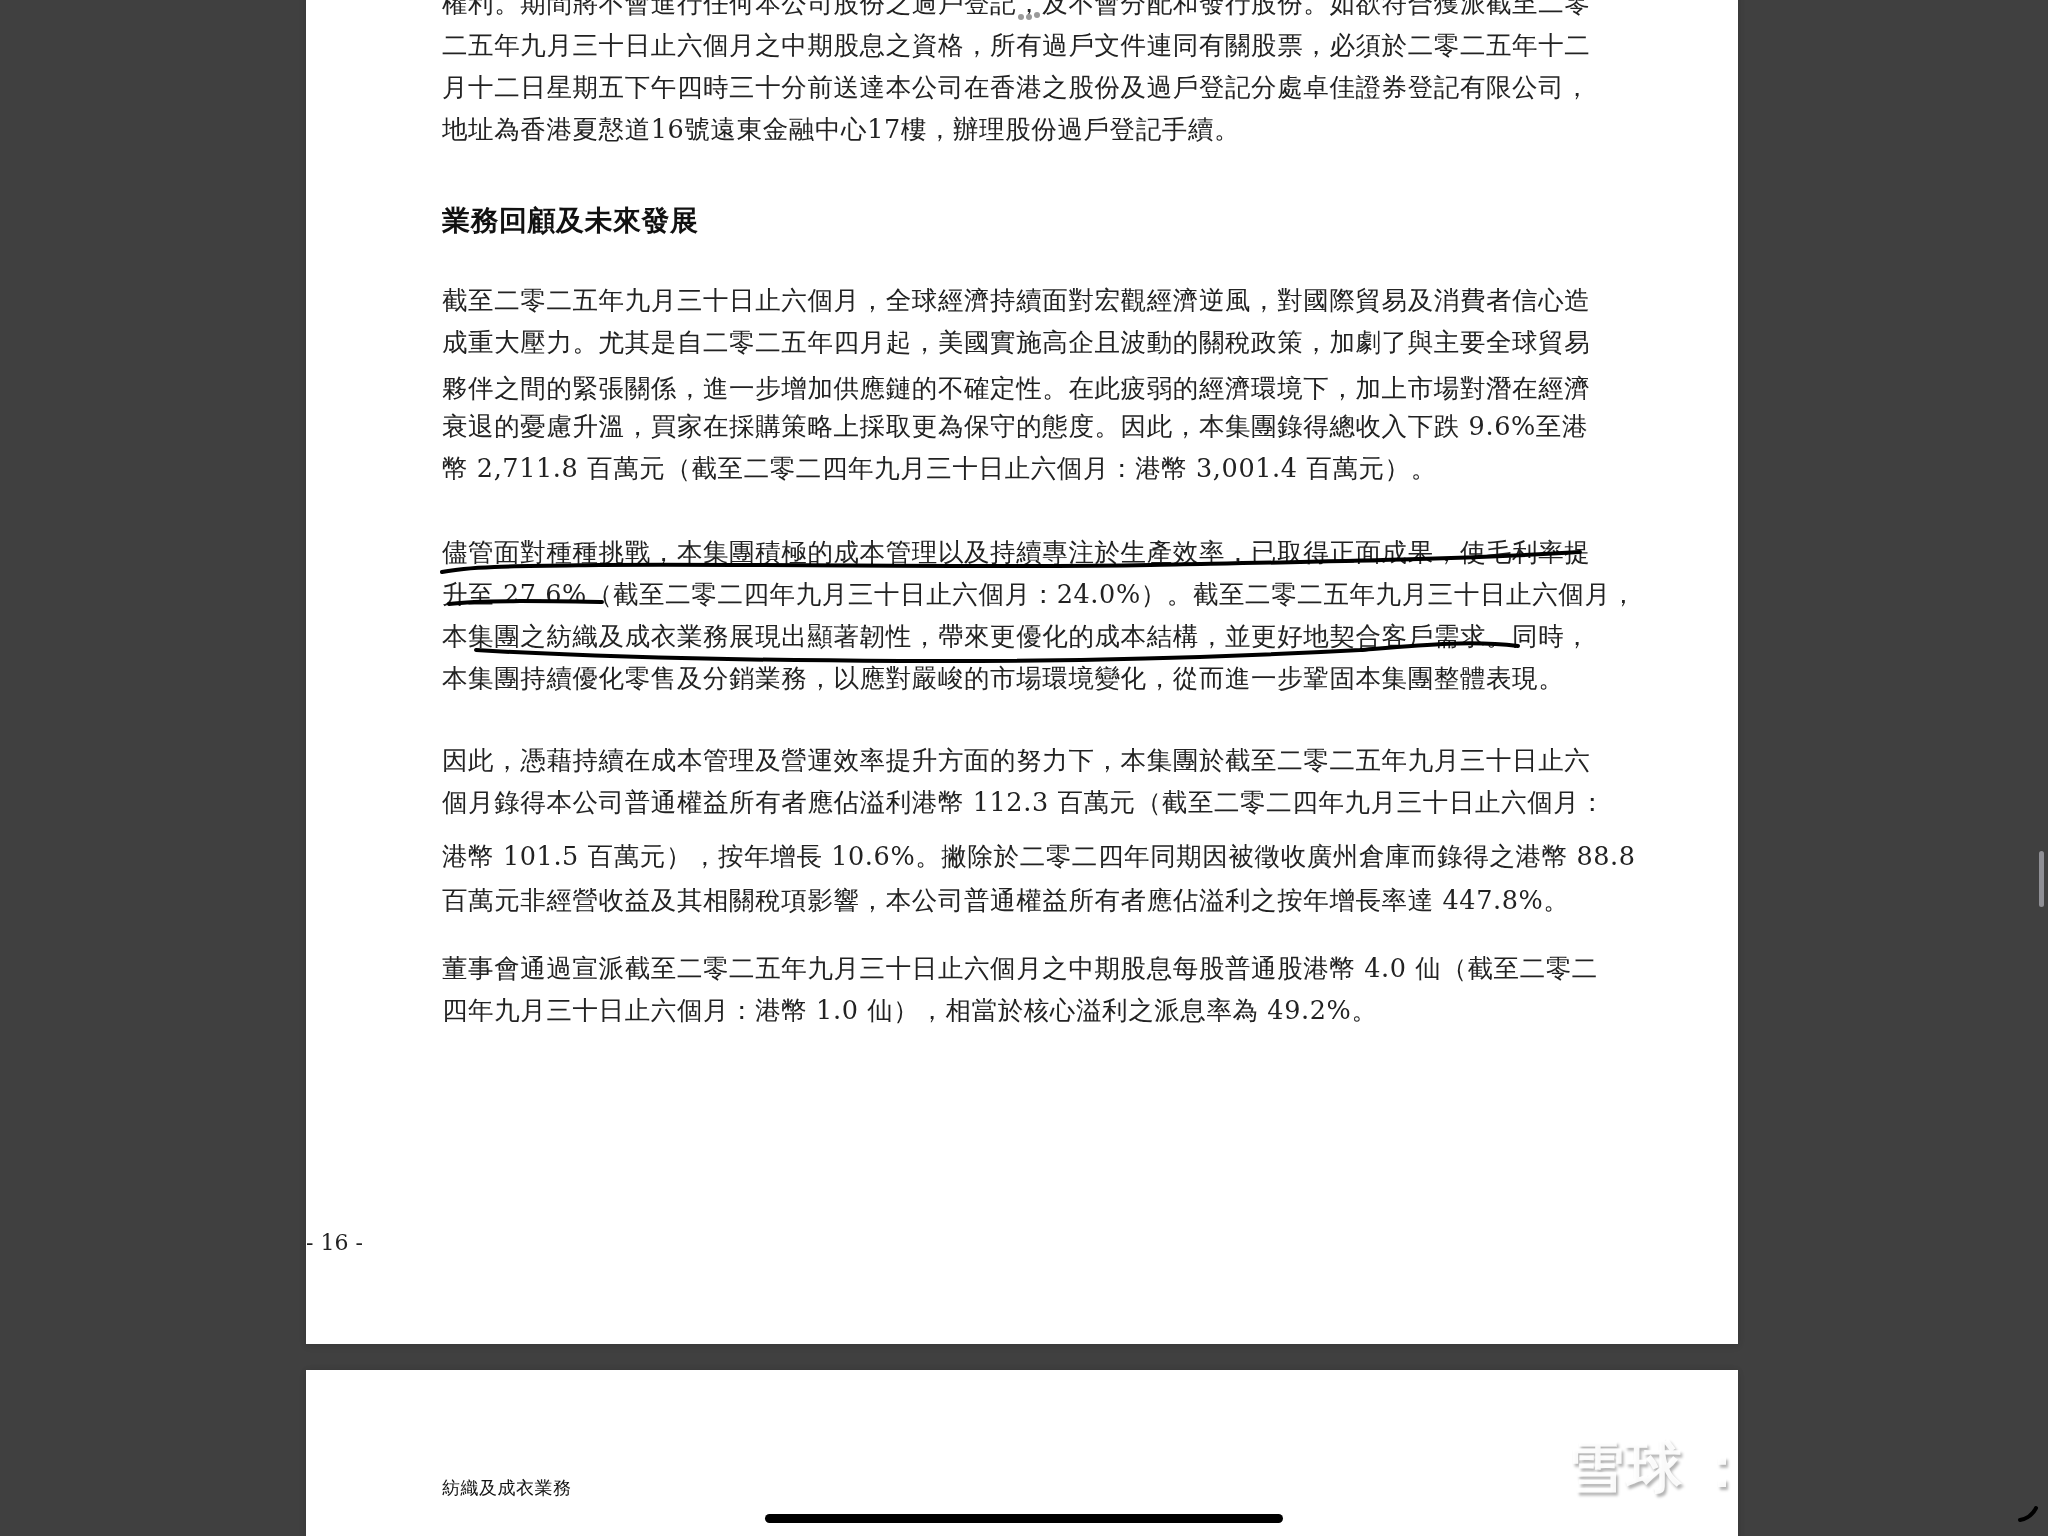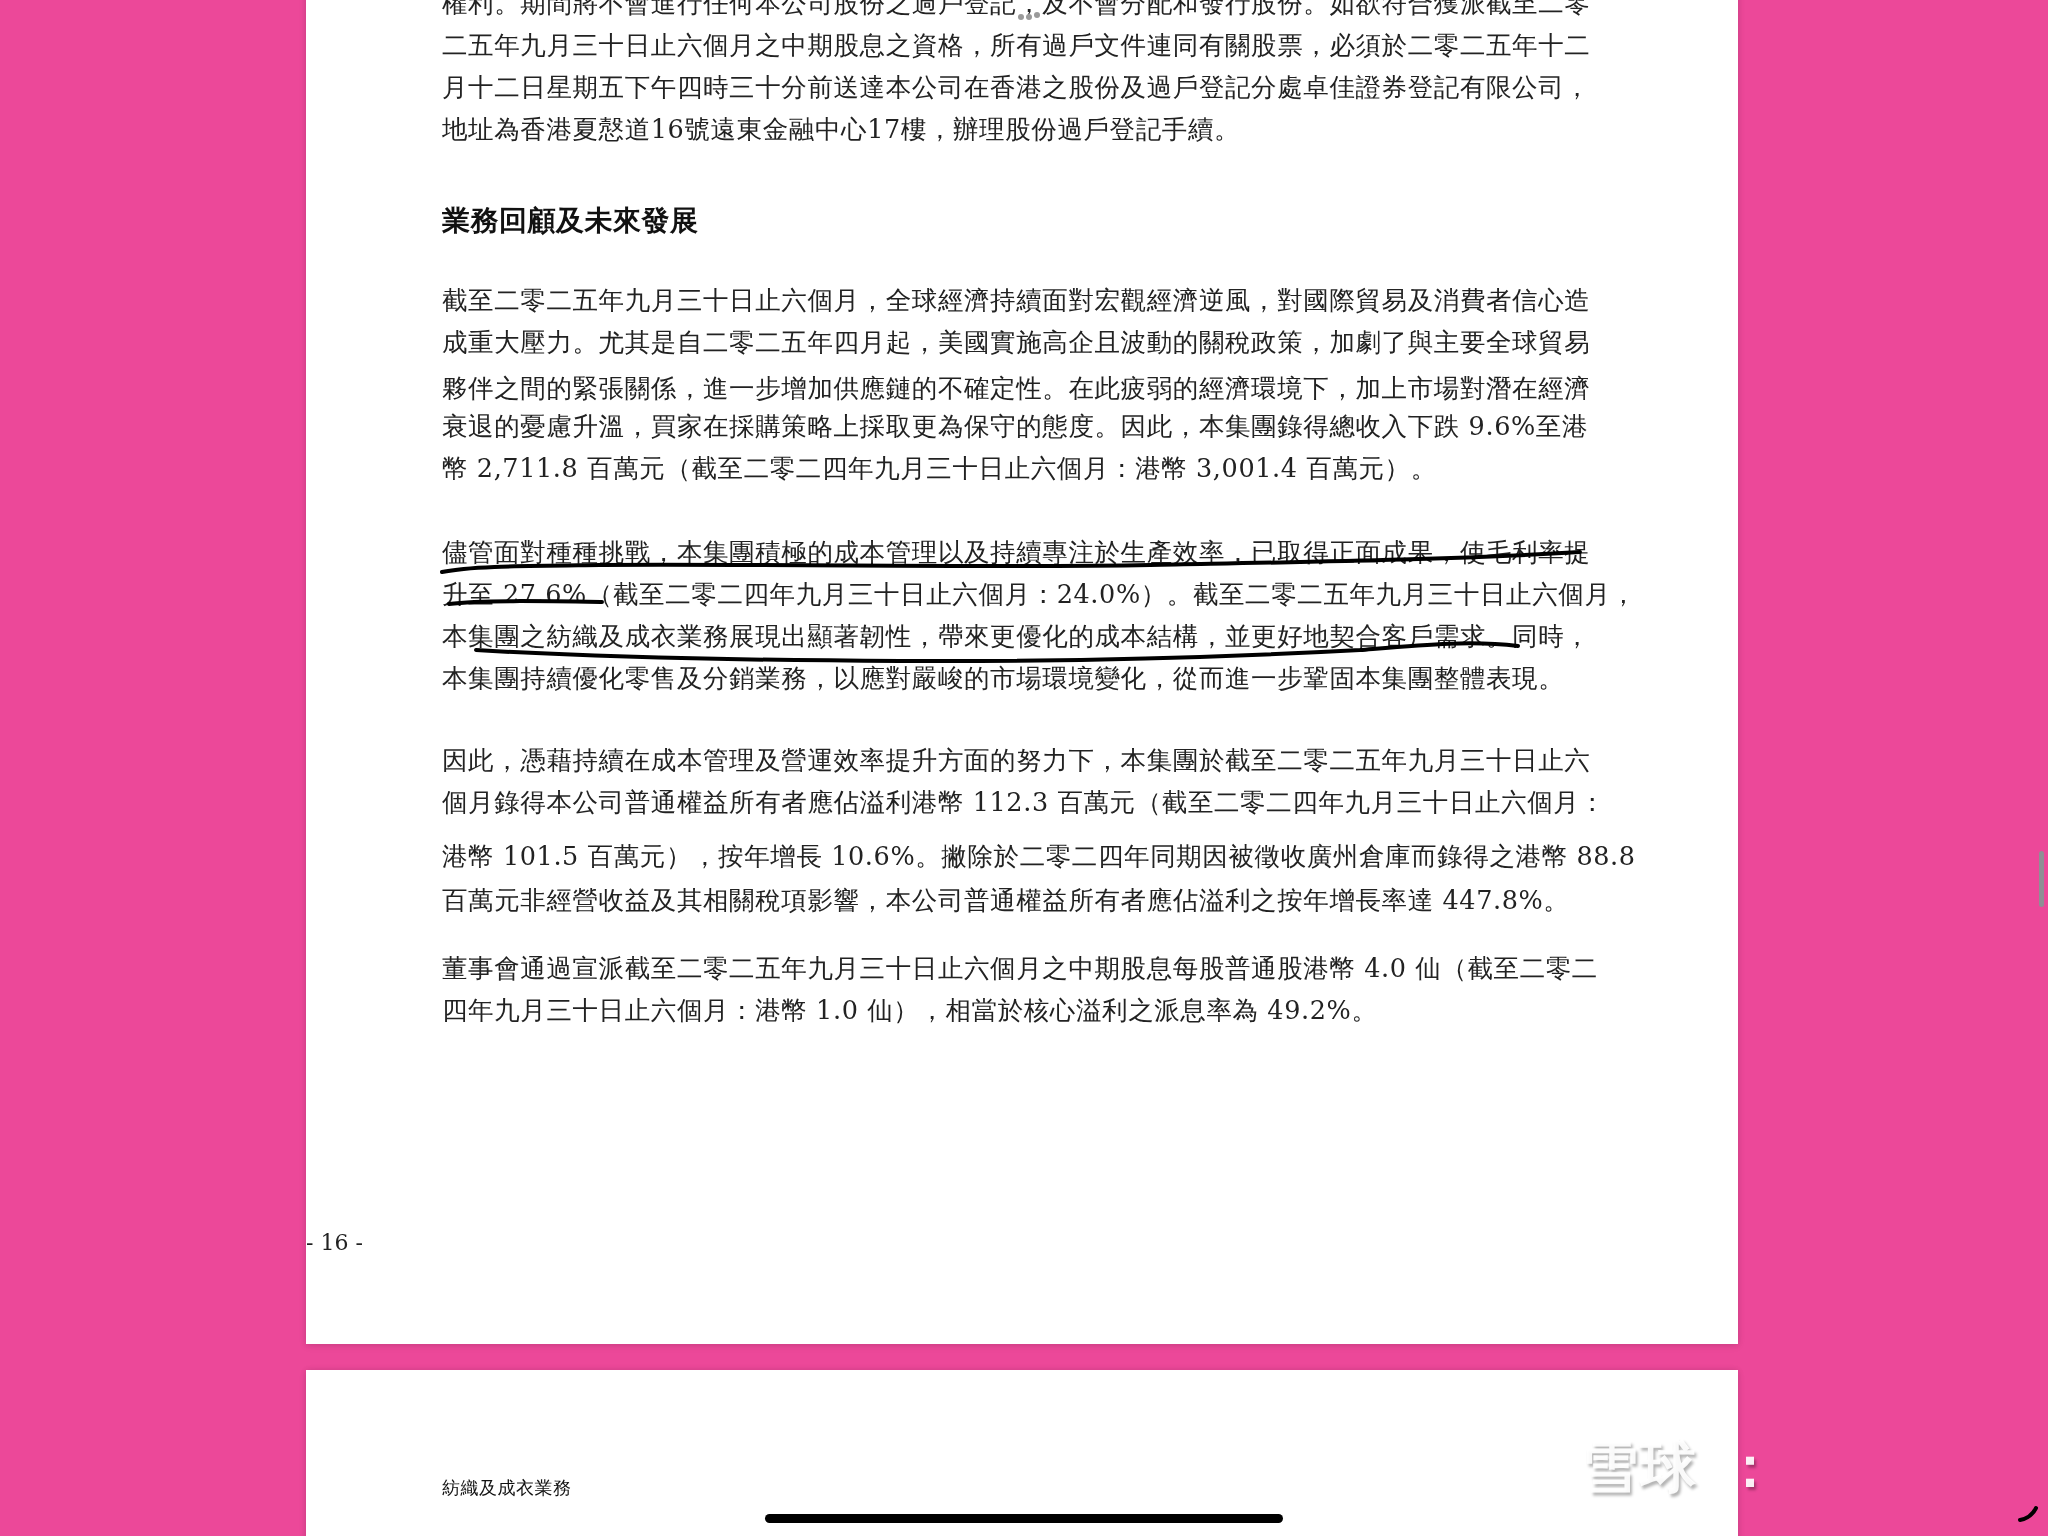--- a/index.html
+++ b/index.html
@@ -1,40 +1,40 @@
 <!DOCTYPE html>
 <html><head>
 <meta charset="utf-8">
 <style>
   html, body { margin: 0; padding: 0; }
   body {
     width: 2048px; height: 1536px; overflow: hidden; position: relative;
     background: #eeedf2;
     font-family: "DejaVu Serif", "Liberation Serif", serif;
   }
-  .viewer { position: absolute; left: 0; top: 0; width: 2048px; height: 1536px; background: #ec4899; }
+  .viewer { position: absolute; left: 0; top: 0; width: 2048px; height: 1536px; background: #404040; }
   .page {
     position: absolute; left: 306px; width: 1432px; background: #ffffff;
     box-shadow: 0 0 6px rgba(0,0,0,0.10), 0 2px 8px rgba(0,0,0,0.08);
   }
   .page-1 { top: -40px; height: 1384px; }
   .page-2 { top: 1370px; height: 300px; }
   .text-block { position: absolute; left: 136px; width: 1164px; color: #1a1a1a; }
   .line {
     position: absolute; left: 0; white-space: nowrap; font-size: 25.5px; line-height: 42px;
     letter-spacing: 0.6px; color: #222;
   }
   .heading { position: absolute; left: 136px; font-size: 28px; font-weight: bold; color: #111; letter-spacing: 0.5px; white-space: nowrap; }
   .page-number { position: absolute; left: 0; width: 100%; text-align: left; font-size: 22px; color: #222; }
   .ink { position: absolute; left: 0; top: 0; pointer-events: none; }
   .dots { position: absolute; width: 6px; height: 6px; border-radius: 50%; background: #9a9a9a; }
   .scrollbar { position: absolute; left: 2039px; top: 851px; width: 5px; height: 56px; background: #8f8f95; border-radius: 3px; }
   .home-indicator { position: absolute; left: 765px; top: 1514px; width: 518px; height: 9px; background: #000; border-radius: 5px; }
   .watermark {
-    position: absolute; left: 1488px; top: 1430px; display: flex; align-items: center; gap: 24px;
+    position: absolute; left: 1488px; top: 1430px; display: flex; align-items: center; gap: 10px;
     color: rgba(255,255,255,0.92); font-family: "DejaVu Sans", sans-serif; font-size: 56px; font-weight: bold;
     text-shadow: 2px 3px 3px rgba(0,0,0,0.30); letter-spacing: 2px; white-space: nowrap;
   }
   .wm-logo { width: 70px; height: 70px; }
   .corner-mark { position: absolute; left: 2016px; top: 1504px; width: 24px; height: 20px; }
 </style>
 </head>
 <body>
 
 <div class="viewer">

